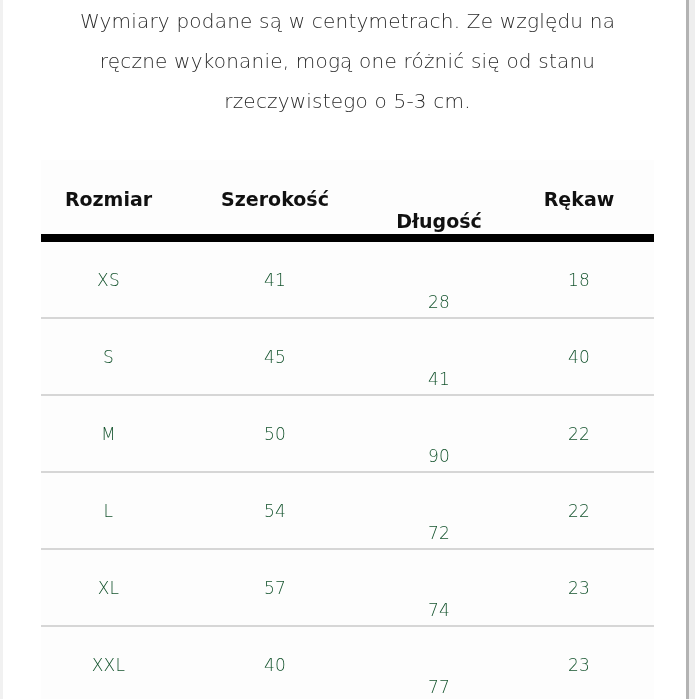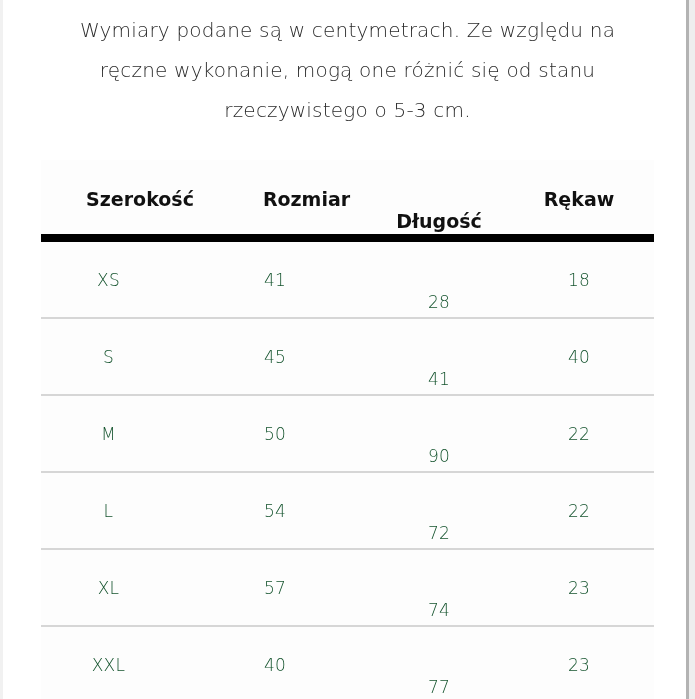--- a/index.html
+++ b/index.html
@@ -17,21 +17,21 @@
       position: absolute; left: 686px; top: 0; width: 3px; height: 699px;
       background: #b3b3b3;
     }
     .page-edge-right2 {
       position: absolute; left: 689px; top: 0; width: 6px; height: 699px;
       background: #eeeeee;
     }
     .intro {
       position: absolute; left: 40px; top: 0; width: 615px;
       text-align: center; font-size: 20px; font-weight: 300;
-      line-height: 40px; padding-top: 10px; color: #2b2b2b;
+      line-height: 40px; padding-top: 1px; color: #2b2b2b;
       letter-spacing: 0.2px;
     }
     .intro div { white-space: nowrap; }
     .table {
       position: absolute; left: 41px; top: 160px; width: 613px;
       background: #fdfdfd;
     }
     .thead {
       height: 74px; display: flex; align-items: center;
     }
@@ -59,22 +59,22 @@
 <div class="page-edge-right2"></div>
 
 <div class="intro">
   <div>Wymiary podane są w centymetrach. Ze względu na</div>
   <div>ręczne wykonanie, mogą one różnić się od stanu</div>
   <div>rzeczywistego o 5-3 cm.</div>
 </div>
 
 <div class="table">
   <div class="thead">
+    <div class="cell c0 th">Rozmiar</div>
     <div class="cell c1 th">Szerokość</div>
-    <div class="cell c0 th">Rozmiar</div>
     <div class="cell c2 th">Długość</div>
     <div class="cell c3 th">Rękaw</div>
   </div>
   <div class="header-rule"></div>
 
   <div class="row">
     <div class="cell c0 td">XS</div>
     <div class="cell c1 td">41</div>
     <div class="cell c2 td">28</div>
     <div class="cell c3 td">18</div>

